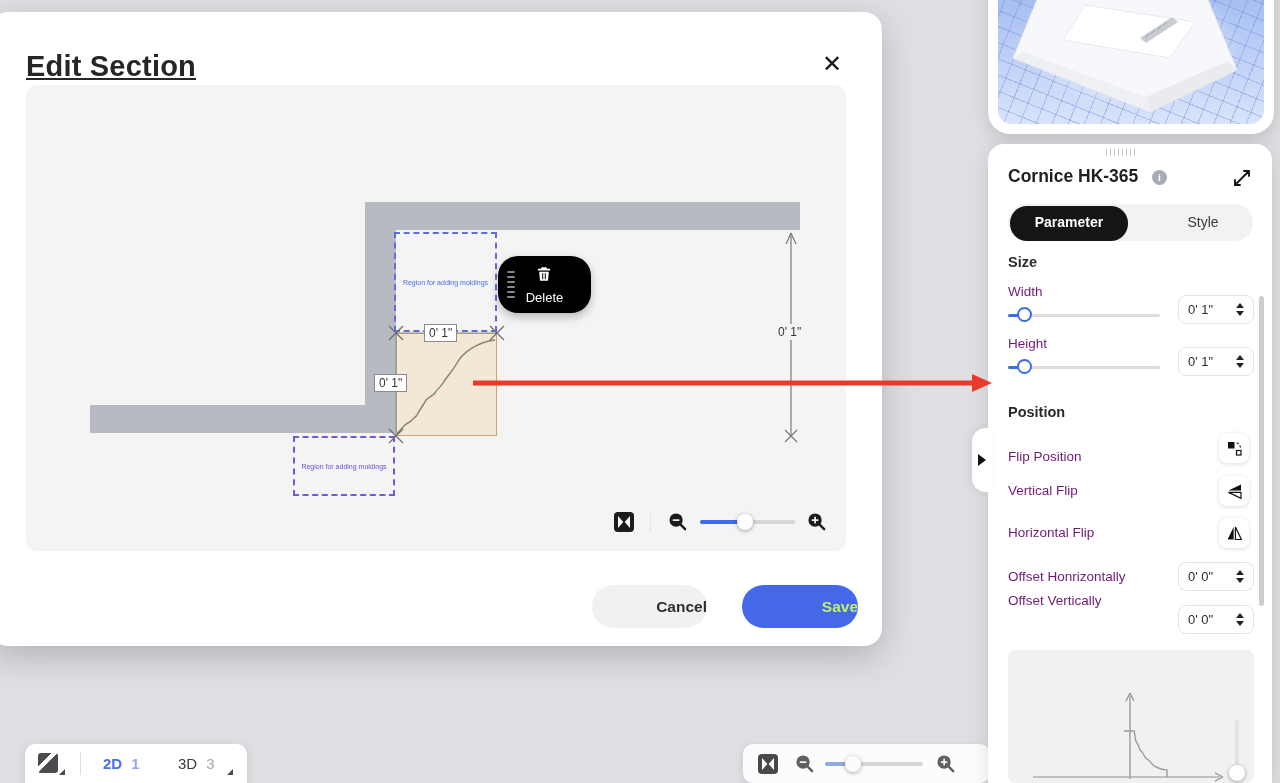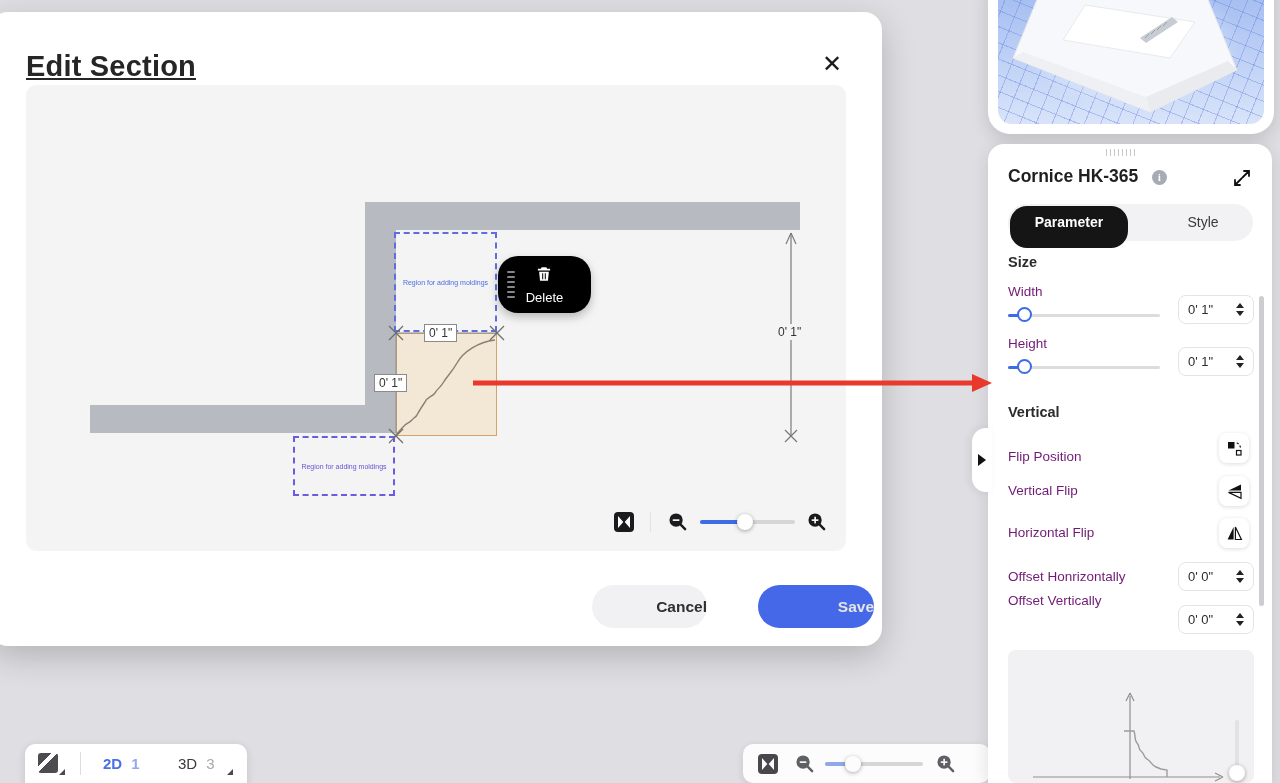--- a/index.html
+++ b/index.html
@@ -19,33 +19,33 @@
   .cornice{position:absolute;left:370px;top:248px;width:101px;height:103px;background:rgba(243,230,208,.88);border:1.5px solid #d3a369;box-sizing:border-box;}
   .dimlabel{position:absolute;background:#fff;border:1px solid #8a8a8a;font-size:12px;color:#333;padding:1px 4px;line-height:14px;white-space:nowrap;z-index:6;}
   .dimlabel.noborder{border:none;background:#f4f4f5;}
   .delete-btn{position:absolute;left:472px;top:171px;width:93px;height:57px;background:#000000;border-radius:20px;box-shadow:0 4px 10px rgba(0,0,0,.25);cursor:pointer;z-index:7;}
   .grip{position:absolute;left:9px;top:15px;}
   .grip i{display:block;width:8px;height:2px;background:#85858a;border-radius:1px;margin-bottom:3px;}
   .delete-label{position:absolute;left:0;right:0;bottom:8px;text-align:center;color:#fff;font-size:13px;font-weight:500;}
   .canvas-toolbar{position:absolute;left:580px;top:425px;width:220px;height:24px;}
   .btn-pill{position:absolute;border-radius:22px;font-size:15.5px;font-weight:600;text-align:right;line-height:43px;cursor:pointer;}
   .cancel{left:602px;top:573px;width:115px;height:43px;background:#f1f1f3;color:#2f2f2f;}
-  .save{left:768px;top:573px;width:116px;height:43px;background:#4468e8;color:#e5e5e5;}
+  .save{left:752px;top:573px;width:116px;height:43px;background:#4468e8;color:#bef264;}
 
   
   .panel{position:absolute;left:988px;top:144px;width:284px;height:639px;background:#fff;border-radius:16px 16px 0 0;box-shadow:0 4px 18px rgba(0,0,0,.12);z-index:20;}
   .panel-notch{position:absolute;left:-16px;top:284px;width:20px;height:64px;background:#fff;border-radius:14px 0 0 14px;box-shadow:-3px 0 8px rgba(0,0,0,.07);z-index:19;cursor:pointer;}
   .panel-notch .tri{position:absolute;left:6px;top:26px;width:0;height:0;border-top:6px solid transparent;border-bottom:6px solid transparent;border-left:8px solid #111;}
   .drag-ticks{position:absolute;left:118px;top:5px;display:flex;gap:3px;cursor:grab;}
   .drag-ticks i{display:block;width:1px;height:7px;background:#c6c6cb;}
   .panel-title{position:absolute;left:20px;top:22px;font-size:17.5px;font-weight:700;color:#1f1f1f;}
   .info-dot{position:absolute;left:164px;top:26px;width:15px;height:15px;border-radius:50%;background:#a7abb3;color:#fff;font-size:10px;font-weight:700;text-align:center;line-height:15px;font-family:"Liberation Serif",serif;cursor:pointer;}
   .expand-btn{position:absolute;left:243px;top:23px;width:22px;height:22px;cursor:pointer;}
   .tabs{position:absolute;left:20px;top:60px;width:245px;height:37px;background:#f2f2f4;border-radius:19px;}
-  .tab-active{position:absolute;left:2px;top:2px;width:118px;height:42px;background:#151515;border-radius:17px;color:#fff;font-size:14px;font-weight:700;text-align:center;line-height:33px;cursor:pointer;}
+  .tab-active{position:absolute;left:2px;top:2px;width:118px;height:35px;background:#151515;border-radius:17px;color:#fff;font-size:14px;font-weight:700;text-align:center;line-height:33px;cursor:pointer;}
   .tab-style{position:absolute;left:150px;top:0;width:90px;height:37px;color:#3a3a3a;font-size:14px;text-align:center;line-height:37px;cursor:pointer;}
   .sec-title{position:absolute;left:20px;font-size:14.5px;font-weight:600;color:#2b2b2b;}
   .field-label{position:absolute;left:20px;font-size:13.5px;color:#701a75;}
   .pslider{position:absolute;left:20px;width:152px;height:16px;cursor:pointer;}
   .pslider .track{position:absolute;left:0;top:7px;width:152px;height:3px;background:#dcdcde;border-radius:2px;}
   .pslider .fill{position:absolute;left:0;top:7px;width:11px;height:3px;background:#3e6be8;border-radius:2px;}
   .pslider .thumb{position:absolute;left:9px;top:0;width:11px;height:11px;border:2.5px solid #3e6be8;border-radius:50%;background:#fff;}
   .stepper{position:absolute;left:190px;width:76px;height:29px;border:1.5px solid #e4e4e6;border-radius:8px;background:#fff;box-sizing:border-box;display:flex;align-items:center;justify-content:space-between;padding:0 9px;cursor:text;}
   .stepper .val{font-size:13px;color:#2b2b2b;}
   .stepper .arrows{display:flex;flex-direction:column;gap:3px;align-items:center;}
@@ -285,21 +285,21 @@
       <div class="thumb"></div>
     </div>
     <div class="stepper" style="top:203px;">
       <span class="val">0' 1"</span>
       <span class="arrows">
           <i class="tri-up"></i>
           <i class="tri-down"></i>
         </span>
     </div>
 
-    <div class="sec-title" style="top:260px;">Vertical</div>
+    <div class="sec-title" style="top:260px;">Position</div>
 
     <div class="field-label" style="top:305px;">Flip Position</div>
     <div class="icon-sq" style="top:289px;">
       <svg width="17" height="17" viewBox="0 0 17 17">
         <path d="M2 2h6.5v6.5H2z" fill="#111"></path>
         <rect x="10.5" y="10.5" width="4.5" height="4.5" fill="none" stroke="#111" stroke-width="1.2"></rect>
         <path d="M14.5 7.5 A7 7 0 0 0 9.5 2.2" fill="none" stroke="#111" stroke-width="1.2" stroke-dasharray="2.2 1.8"></path>
       </svg>
     </div>
 

